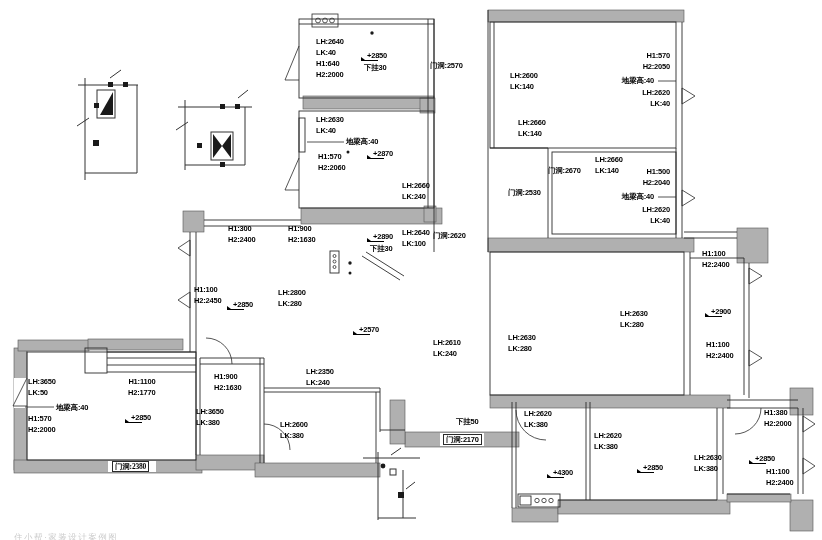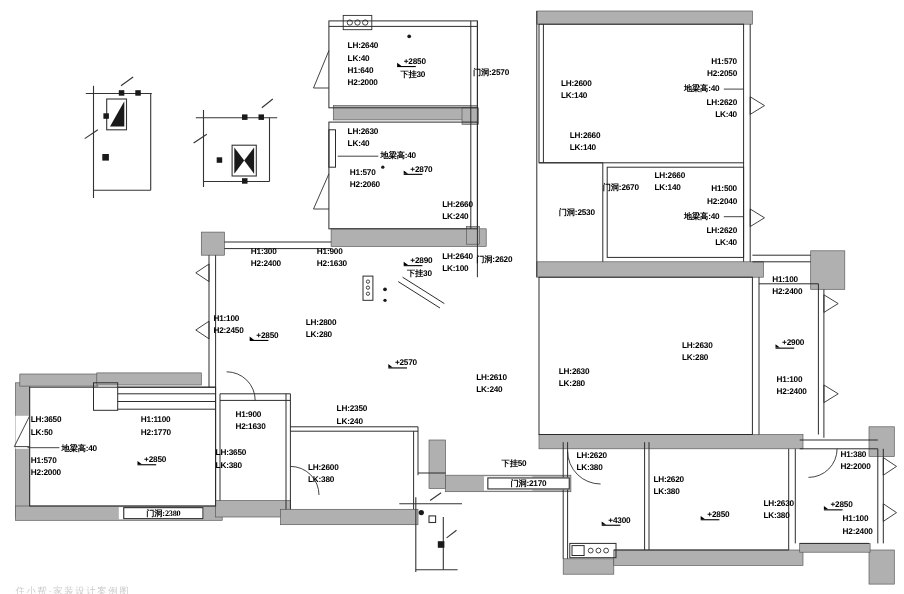--- a/index.html
+++ b/index.html
@@ -3,21 +3,21 @@
 <meta charset="utf-8">
 <style>
   html,body{margin:0;padding:0;background:#fff;}
   .stage{position:relative;width:822px;height:540px;background:#ffffff;overflow:hidden;
          font-family:"Liberation Sans",sans-serif;}
   .stage svg{position:absolute;left:0;top:0;}
   #ann-layer{position:absolute;left:0;top:0;width:822px;height:540px;}
   .ann{position:absolute;color:#000;font-weight:bold;font-size:7.5px;line-height:11px;
        white-space:nowrap;letter-spacing:-0.2px;}
   .ann.alignr{transform:translateX(-100%);text-align:right;}
-  .ann.boxed{background:#fff;border:0.7px solid #2a2a2a;padding:0 20px;line-height:9px;}
+  .ann.boxed{background:#fff;border:0.7px solid #2a2a2a;padding:0 2px;line-height:9px;}
   .ann.elev .ln:first-child{position:relative;padding-left:3px;margin-bottom:1px;}
   .ann.elev .ln:first-child::before{content:"";position:absolute;left:-3px;bottom:0;
        width:17px;height:1px;background:#000;}
   .ann.elev .ln:first-child::after{content:"";position:absolute;left:-3px;bottom:1px;width:0;height:0;
        border-bottom:3.5px solid #000;border-right:4.5px solid transparent;}
   .watermark{position:absolute;font-size:8.5px;color:rgba(100,100,100,0.35);
        filter:blur(0.6px);letter-spacing:1.5px;}
 </style>
 </head>
 <body>
@@ -345,21 +345,21 @@
         <div class="ln">+2900</div>
       </div>
       <div class="ann" style="left: 706px; top: 339px;">
         <div class="ln">H1:100</div>
         <div class="ln">H2:2400</div>
       </div>
       <div class="ann" style="left: 28px; top: 376px;">
         <div class="ln">LH:3650</div>
         <div class="ln">LK:50</div>
       </div>
-      <div class="ann" style="left: 128px; top: 376px;">
+      <div class="ann" style="left: 128px; top: 376px; text-align: right;">
         <div class="ln">H1:1100</div>
         <div class="ln">H2:1770</div>
       </div>
       <div class="ann" style="left: 56px; top: 402px;">
         <div class="ln">地梁高:40</div>
       </div>
       <div class="ann" style="left: 28px; top: 413px;">
         <div class="ln">H1:570</div>
         <div class="ln">H2:2000</div>
       </div>

